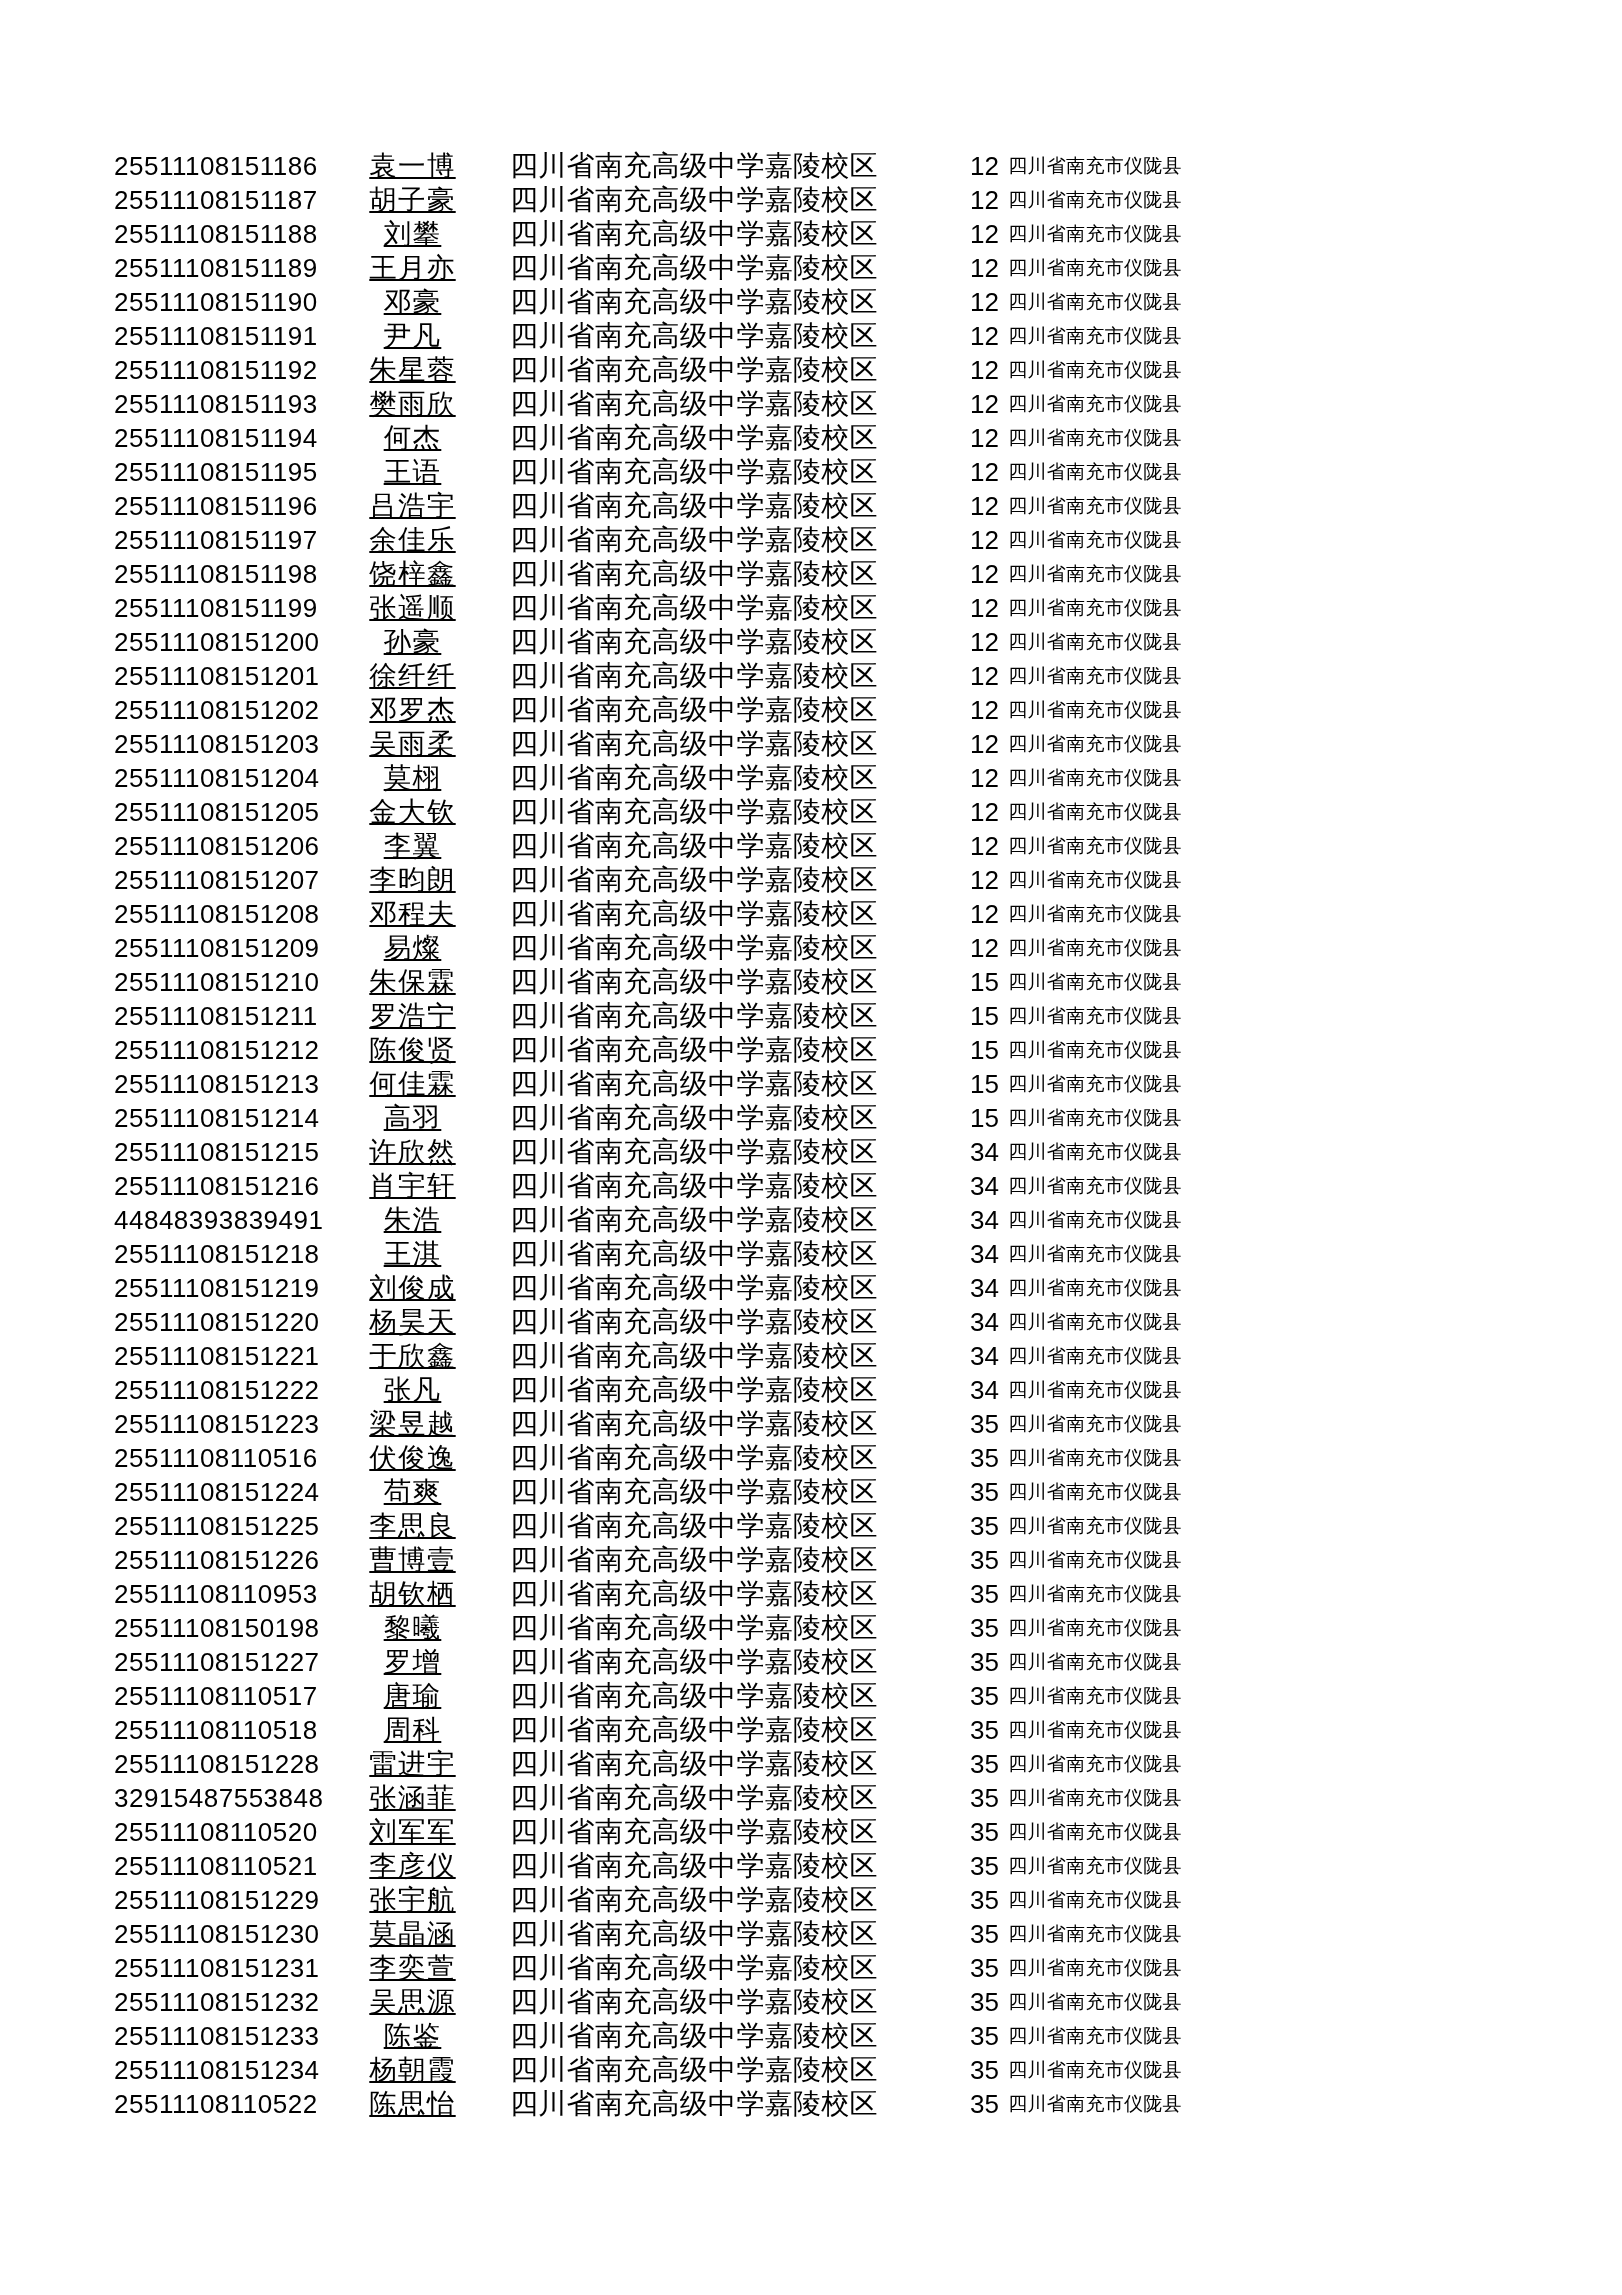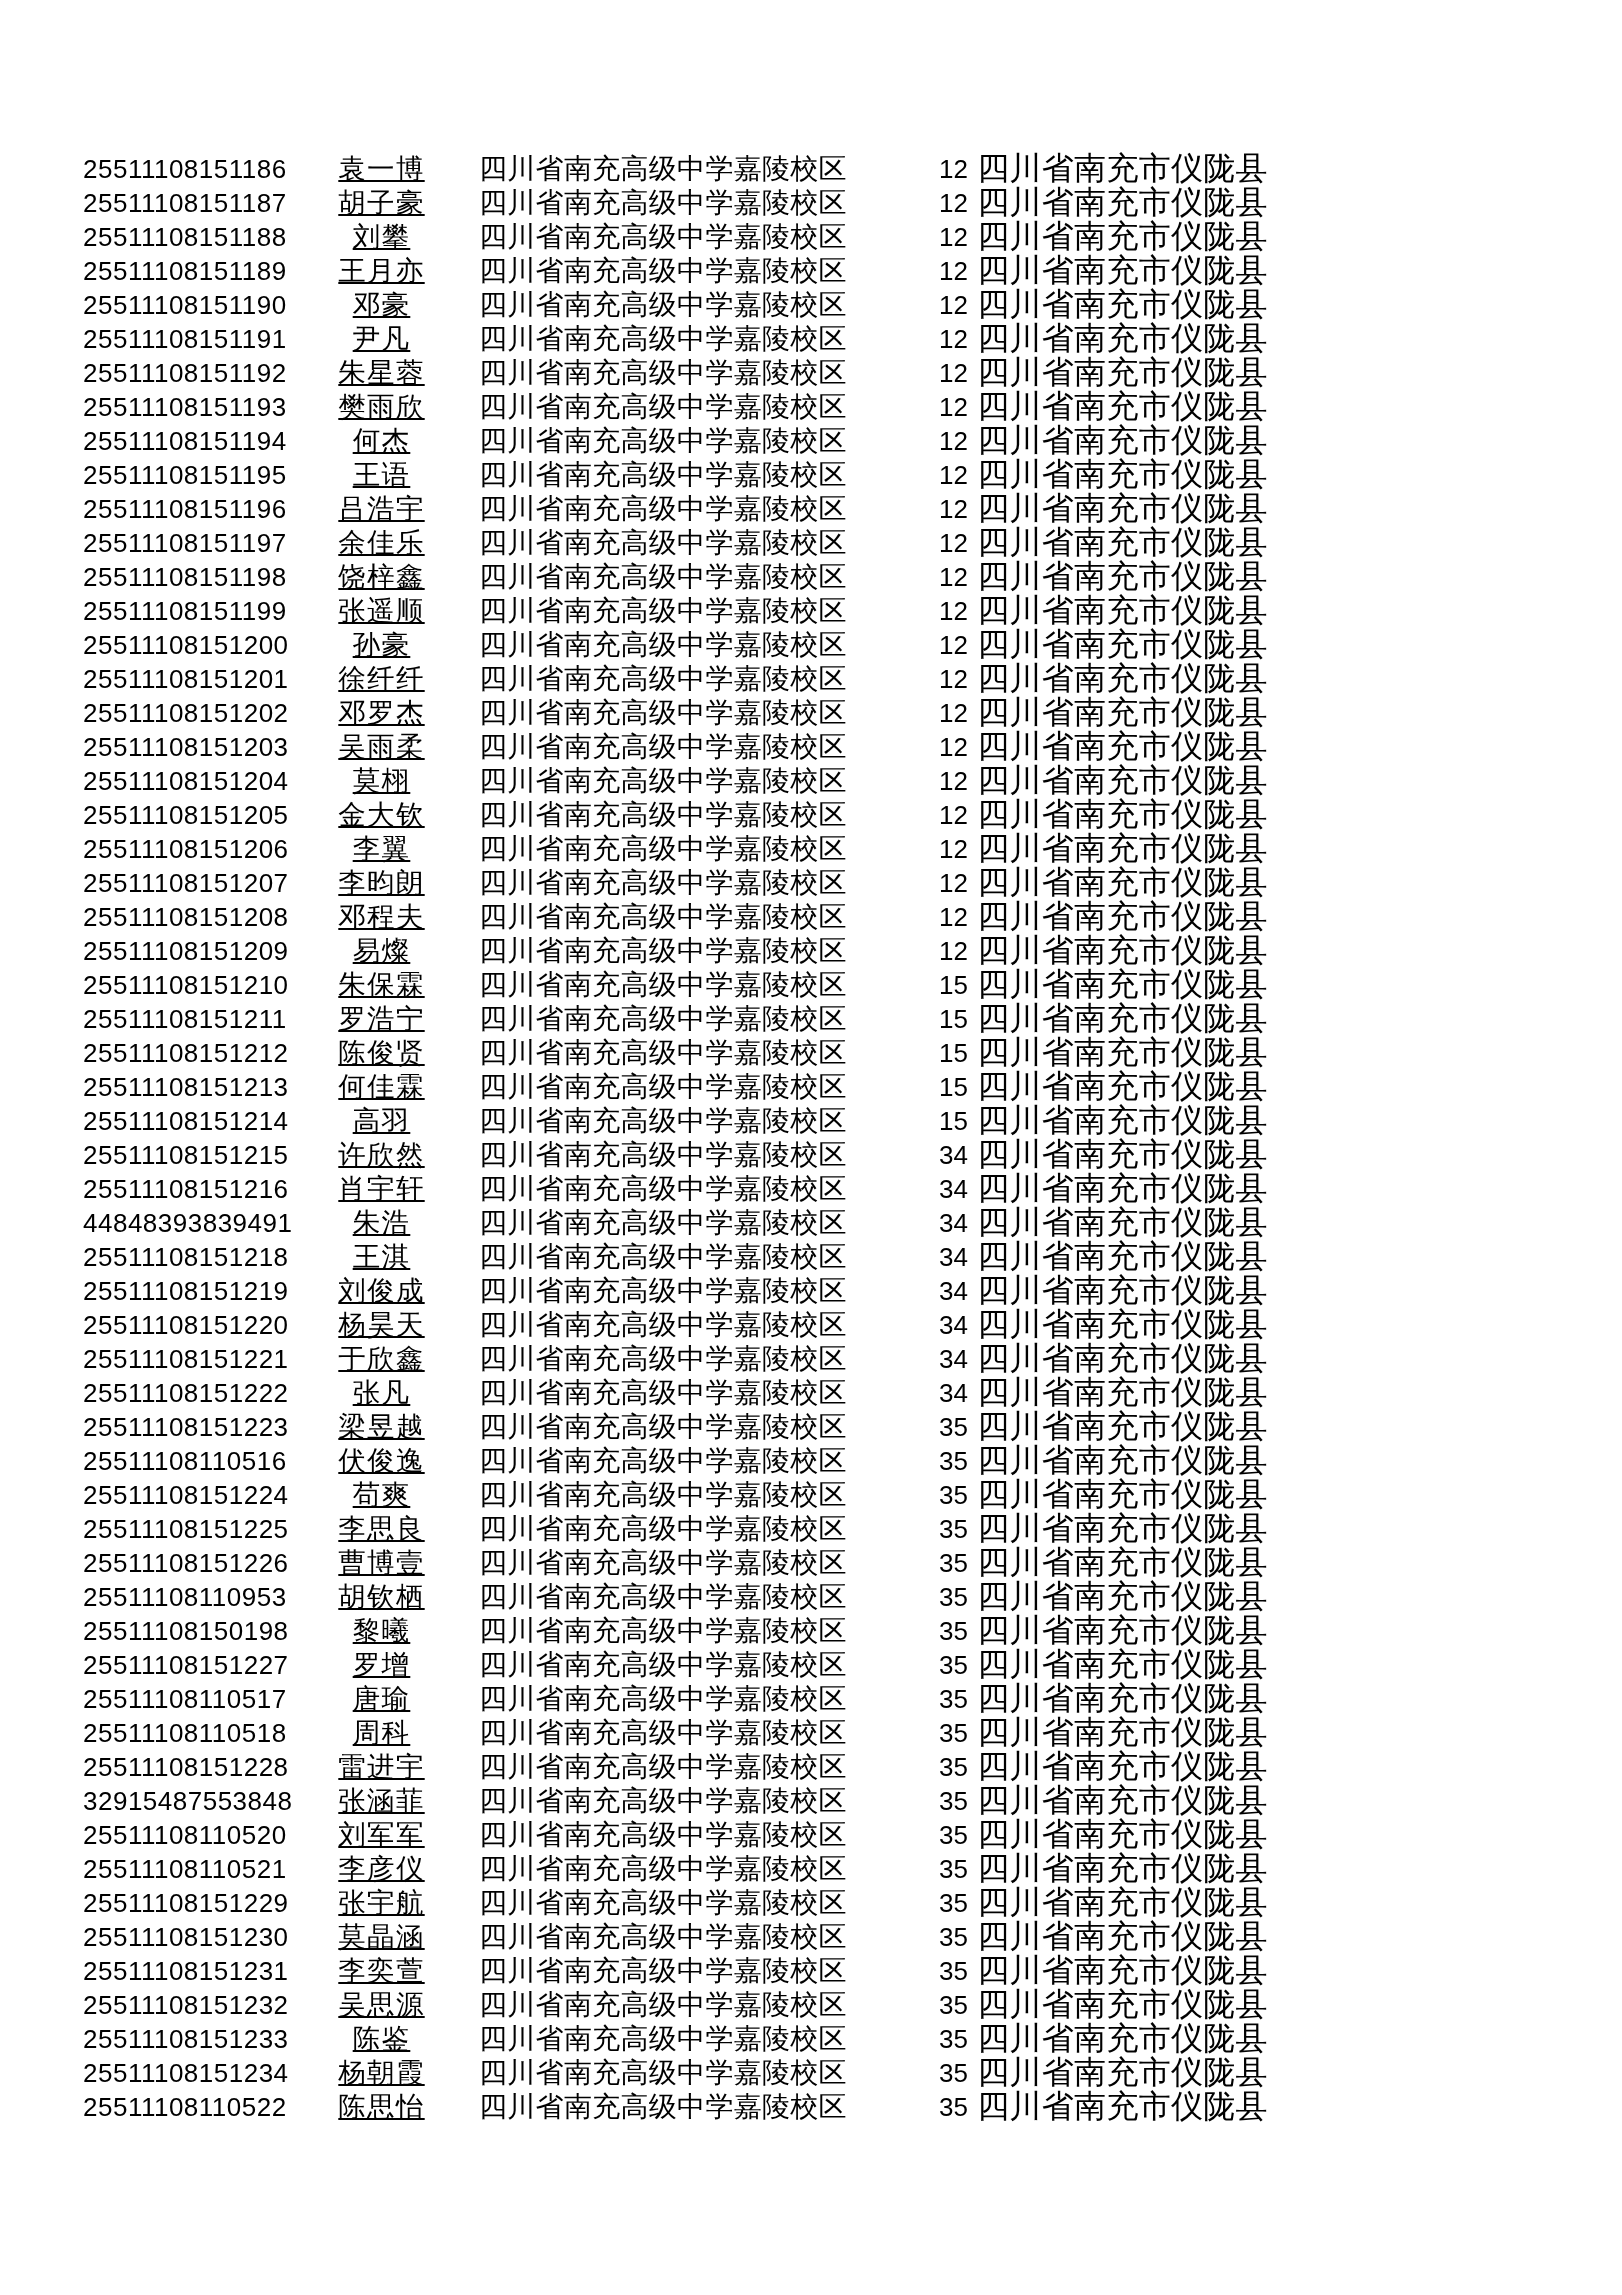--- a/index.html
+++ b/index.html
@@ -16,21 +16,21 @@
   }
   .sheet {
     position: absolute;
     top: 147px;
     left: 0;
     width: 1623px;
   }
   .row {
     display: grid;
     grid-template-columns: 216px 165px 393px 111px 281px;
-    padding-left: 83px;
+    padding-left: 114px;
     height: 34px;
     align-items: center;
     white-space: nowrap;
   }
   .cell {
     overflow: visible;
   }
   .c-id {
     font-family: "Liberation Sans", sans-serif;
     font-size: 26px;
@@ -51,21 +51,21 @@
     text-align: left;
     padding-left: 15px;
   }
   .c-no {
     font-family: "Liberation Sans", sans-serif;
     font-size: 26px;
     text-align: right;
   }
   .c-county {
     font-family: Liberation Serif, serif;
-    font-size: 32px;
+    font-size: 19px;
     letter-spacing: 0.3px;
     text-align: left;
     padding-left: 9.2px;
   }
 </style>
 </head>
 <body>
 
 <div class="sheet">
     <div class="row">

